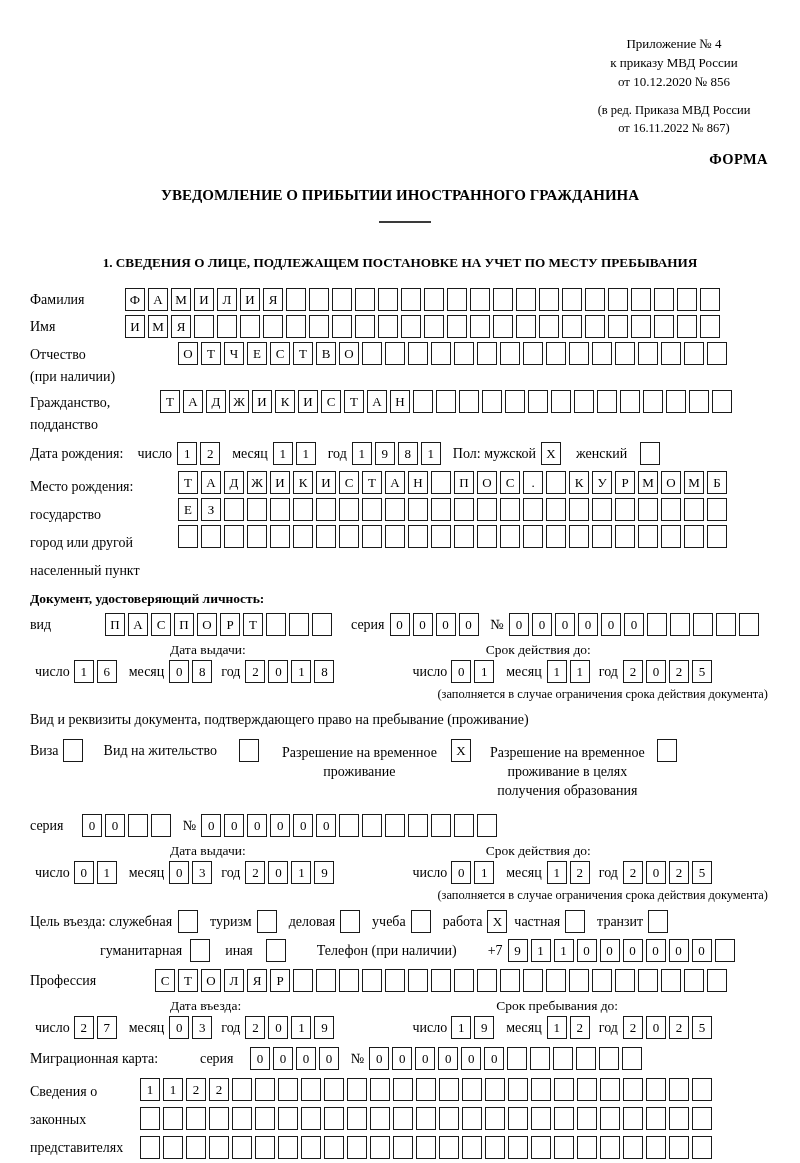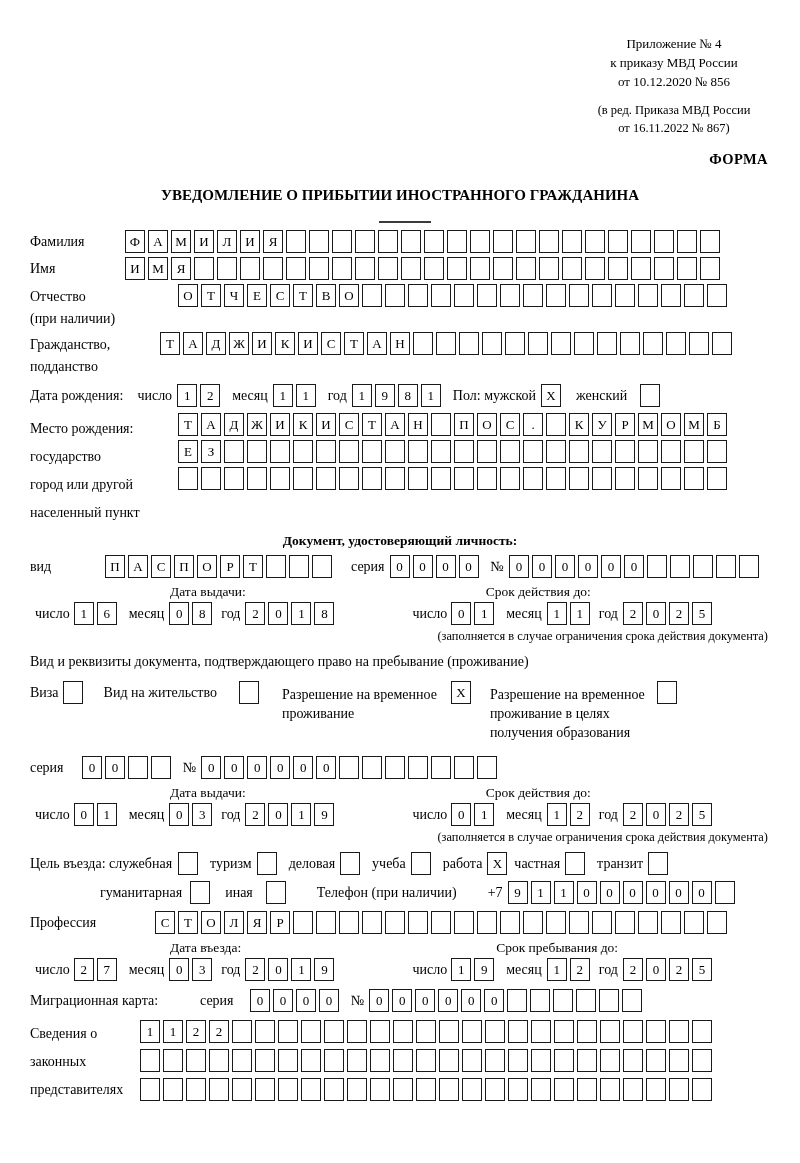--- a/index.html
+++ b/index.html
@@ -15,22 +15,22 @@
   .row{display:flex;align-items:flex-start;margin-bottom:4px;font-size:14px;}
   .lbl{padding-top:4px;flex:none;}
   .lblcol{flex:none;line-height:22px;padding-top:2px;}
   .cells{display:flex;flex:none;}
   .cell{box-sizing:content-box;width:18px;height:21px;border:1.5px solid #1a1a1a;margin-right:3px;
         display:flex;align-items:center;justify-content:center;font-size:13px;flex:none;background:#fff;}
   .colcells{display:flex;flex-direction:column;row-gap:4px;}
   .dlbl{padding:4px 5px 0 9px;flex:none;}
   .hdrline{display:flex;font-size:13.5px;margin:6px 0 2px 0;}
   .note{font-size:12.4px;text-align:right;margin:1px 2px 7px 0;}
-  .twoline{text-align:left;line-height:19px;padding-top:4px;}
-  .center-hdr{font-weight:bold;font-size:13.5px;text-align:center;margin:6px 0 6px 0;}
+  .twoline{text-align:center;line-height:19px;padding-top:4px;}
+  .center-hdr{font-weight:bold;font-size:13.5px;text-align:left;margin:6px 0 6px 0;}
   .plain{font-size:14px;line-height:22px;}
 </style>
 </head>
 <body>
 
 <div class="page">
 
   <div class="annex">
     <div>Приложение № 4</div>
     <div>к приказу МВД России</div>
@@ -43,20 +43,21 @@
 
   <div class="forma">ФОРМА</div>
 
   <div class="title">
     <div>УВЕДОМЛЕНИЕ О ПРИБЫТИИ ИНОСТРАННОГО ГРАЖДАНИНА</div>
     <div>
       <span class="title-underline"></span>
     </div>
   </div>
 
+  <div class="sect">1. СВЕДЕНИЯ О ЛИЦЕ, ПОДЛЕЖАЩЕМ ПОСТАНОВКЕ НА УЧЕТ ПО МЕСТУ ПРЕБЫВАНИЯ</div>
 
   <div class="row">
     <span class="lbl" style="width:95px">Фамилия</span>
     <span class="cells">
         <span class="cell">Ф</span>
         <span class="cell">А</span>
         <span class="cell">М</span>
         <span class="cell">И</span>
         <span class="cell">Л</span>
         <span class="cell">И</span>

